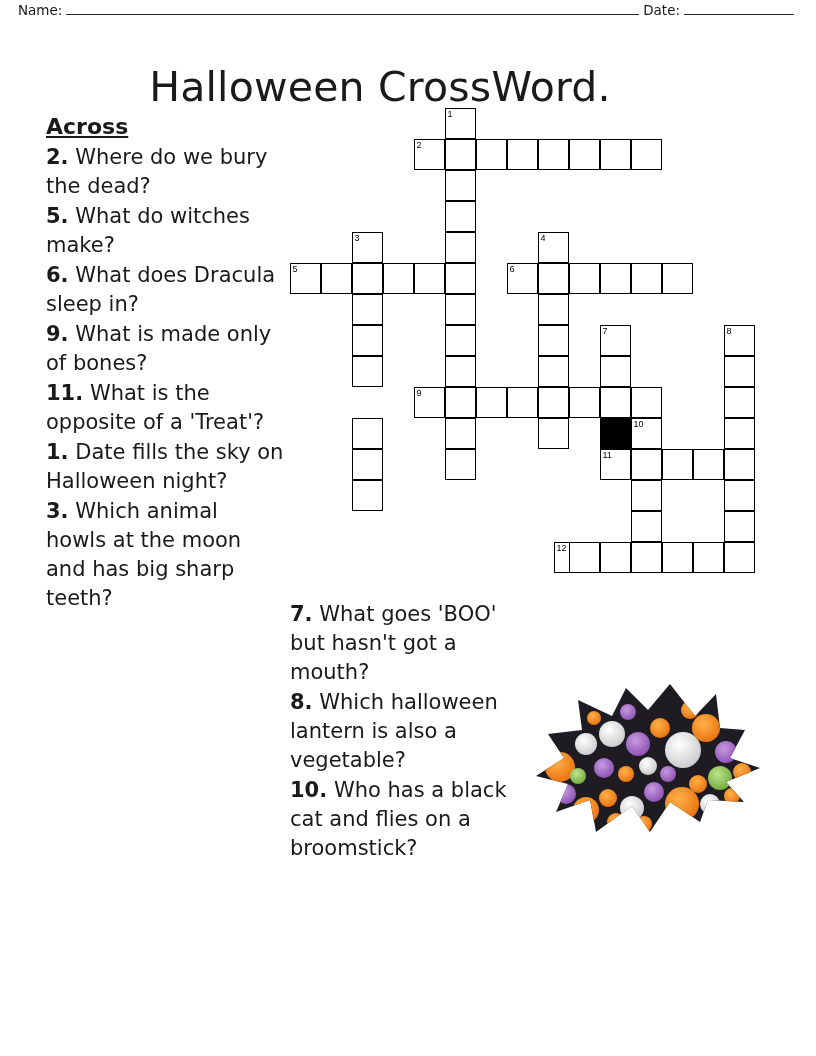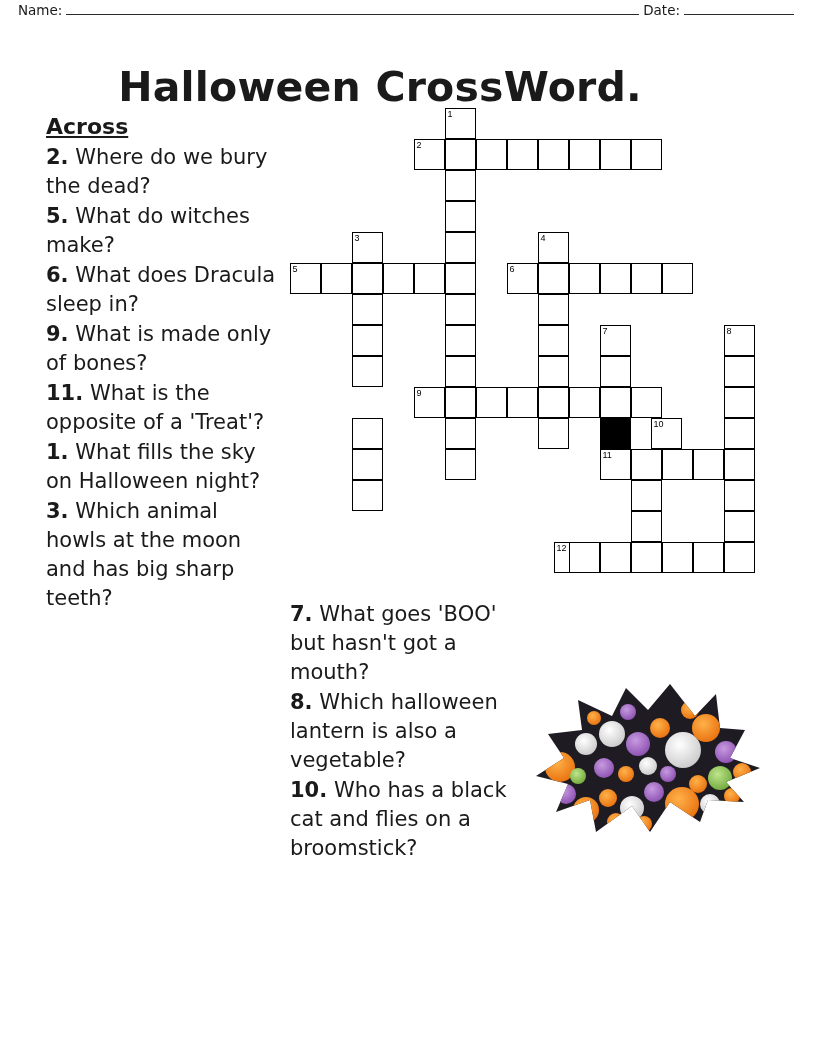--- a/index.html
+++ b/index.html
@@ -42,21 +42,21 @@
   .rule.short { flex: 0 0 110px; }
 
   
   .title {
     position: absolute;
     left: 0;
     top: 36px;
     width: 760px;
     text-align: center;
     font-size: 41px;
-    font-weight: 700;
+    font-weight: 400;
     letter-spacing: 0.2px;
   }
 
   
   .clue-col {
     position: absolute;
     font-size: 21px;
     line-height: 29px;
   }
   #col-left  { left: 46px; top: 112px; width: 238px; }
@@ -147,21 +147,21 @@
       <span>What is made only of bones?</span>
     </div>
     <div class="clue">
       <span class="num">11.</span>
       <span>What is the opposite of a 'Treat'?</span>
     </div>
 
 
     <div class="clue">
       <span class="num">1.</span>
-      <span>What fills the sky on Halloween night?</span>
+      <span>Date fills the sky on Halloween night?</span>
     </div>
     <div class="clue">
       <span class="num">3.</span>
       <span>Which animal howls at the moon and has big sharp teeth?</span>
     </div>
   </div>
 
   <div class="clue-col" id="col-mid">
     <div class="clue">
       <span class="num">7.</span>
@@ -241,21 +241,21 @@
       <div class="cell" style="left: 217px; top: 279px;"></div>
       <div class="cell" style="left: 248px; top: 279px;"></div>
       <div class="cell" style="left: 279px; top: 279px;"></div>
       <div class="cell" style="left: 310px; top: 279px;"></div>
       <div class="cell" style="left: 341px; top: 279px;"></div>
       <div class="cell" style="left: 434px; top: 279px;"></div>
       <div class="cell" style="left: 62px; top: 310px;"></div>
       <div class="cell" style="left: 155px; top: 310px;"></div>
       <div class="cell" style="left: 248px; top: 310px;"></div>
       <div class="cell black" style="left: 310px; top: 310px;"></div>
-      <div class="cell" style="left: 361px; top: 310px;">
+      <div class="cell" style="left: 341px; top: 310px;">
         <span class="cnum">10</span>
       </div>
       <div class="cell" style="left: 434px; top: 310px;"></div>
       <div class="cell" style="left: 62px; top: 341px;"></div>
       <div class="cell" style="left: 155px; top: 341px;"></div>
       <div class="cell" style="left: 310px; top: 341px;">
         <span class="cnum">11</span>
       </div>
       <div class="cell" style="left: 341px; top: 341px;"></div>
       <div class="cell" style="left: 372px; top: 341px;"></div>

